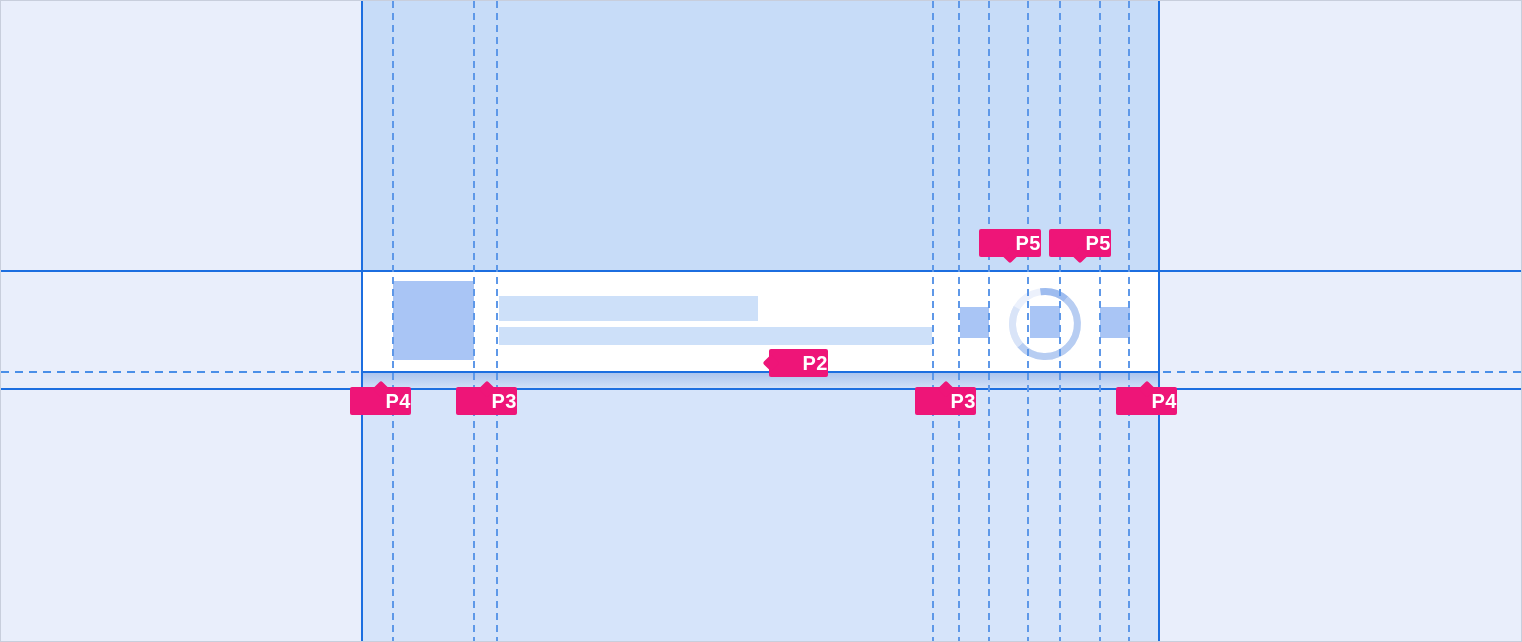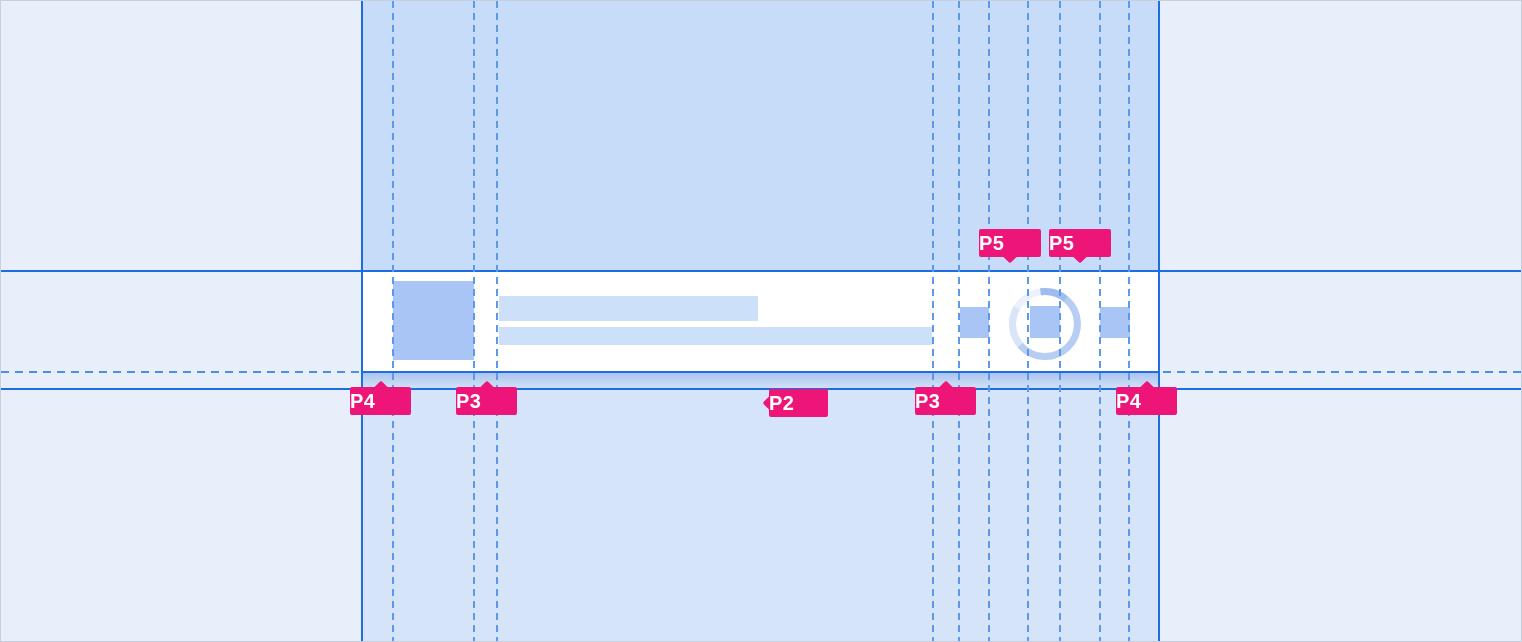--- a/index.html
+++ b/index.html
@@ -34,21 +34,21 @@
   .hdash{position:absolute;left:0;width:1520px;height:2px;z-index:5;
     background:repeating-linear-gradient(to right,#4A8FE8 0 8px,transparent 8px 14px);}
   .vsolid{position:absolute;top:0;height:640px;width:2px;
     background:var(--guide-solid,#1C6EE0);z-index:6;}
   .vdash{position:absolute;top:0;height:640px;width:2px;z-index:6;
     background:repeating-linear-gradient(to bottom,var(--guide-dashed,#5E98E8) 0 7px,transparent 7px 12px);}
   
   .plabel{position:absolute;height:28px;border-radius:2px;z-index:9;
     background:var(--annotation-pink,#EE1578);
     color:var(--annotation-text,#FFFFFF);
-    font:700 20px/28px "Liberation Sans",sans-serif;text-align:left;letter-spacing:.5px;}
+    font:700 20px/28px "Liberation Sans",sans-serif;text-align:right;letter-spacing:.5px;}
   .plabel .notch{position:absolute;width:12px;height:12px;background:inherit;
     transform:rotate(45deg);border-radius:2px;z-index:0;}
   .plabel .txt{position:relative;z-index:1;display:block;}
   .notch-top .notch{top:-4px;left:50%;margin-left:-6px;}
   .notch-bottom .notch{bottom:-4px;left:50%;margin-left:-6px;}
   .notch-left .notch{left:-4px;top:50%;margin-top:-6px;}
 </style>
 </head>
 <body>
 
@@ -91,21 +91,21 @@
   <div class="vdash" style="left:1127px"></div>
 
   <div class="plabel notch-bottom" style="left:978px;top:228px;width:62px">
     <span class="notch"></span>
     <span class="txt">P5</span>
   </div>
   <div class="plabel notch-bottom" style="left:1048px;top:228px;width:62px">
     <span class="notch"></span>
     <span class="txt">P5</span>
   </div>
-  <div class="plabel notch-left" style="left:768px;top:388px;width:59px">
+  <div class="plabel notch-left" style="left:768px;top:348px;width:59px">
     <span class="notch"></span>
     <span class="txt">P2</span>
   </div>
   <div class="plabel notch-top" style="left:349px;top:386px;width:61px">
     <span class="notch"></span>
     <span class="txt">P4</span>
   </div>
   <div class="plabel notch-top" style="left:455px;top:386px;width:61px">
     <span class="notch"></span>
     <span class="txt">P3</span>

